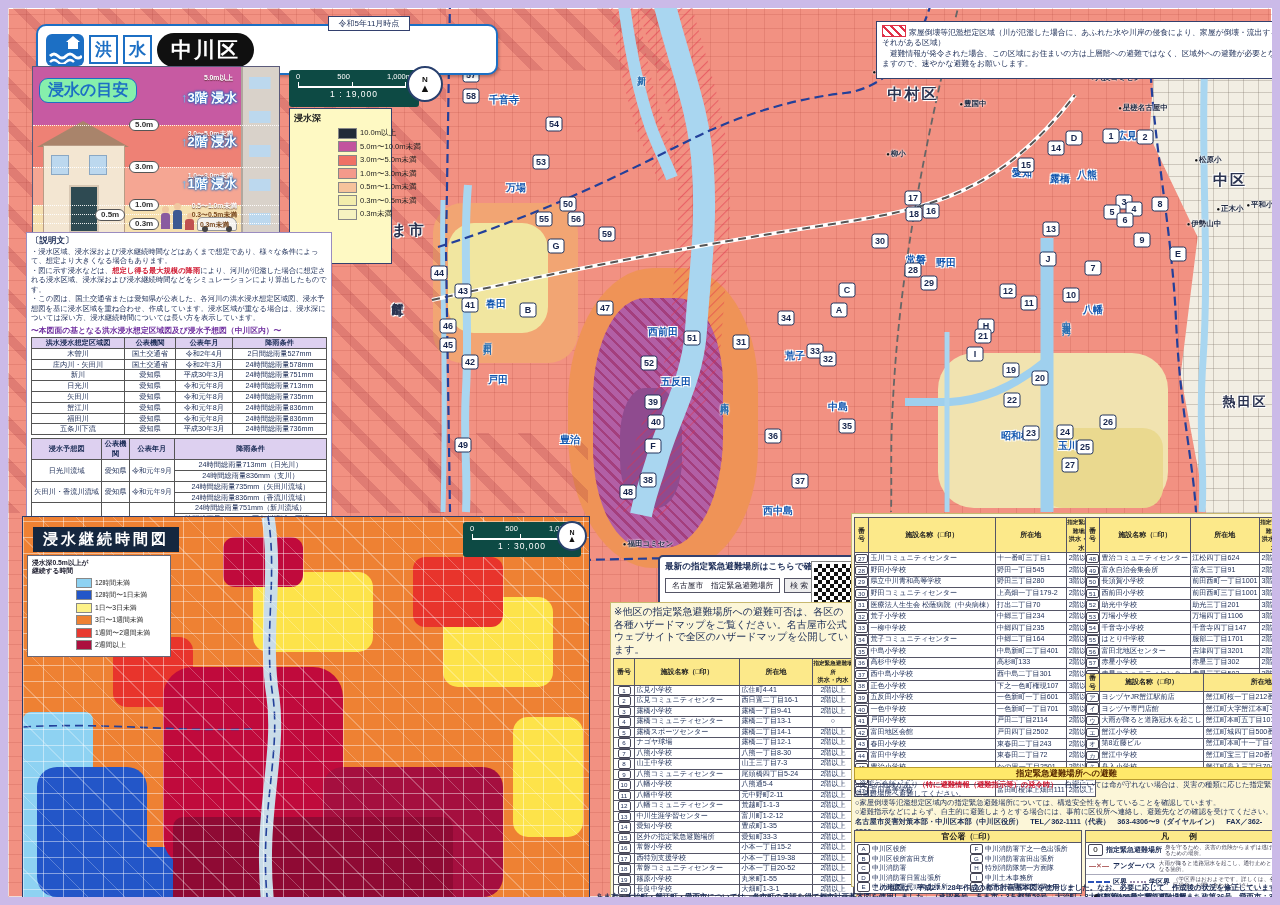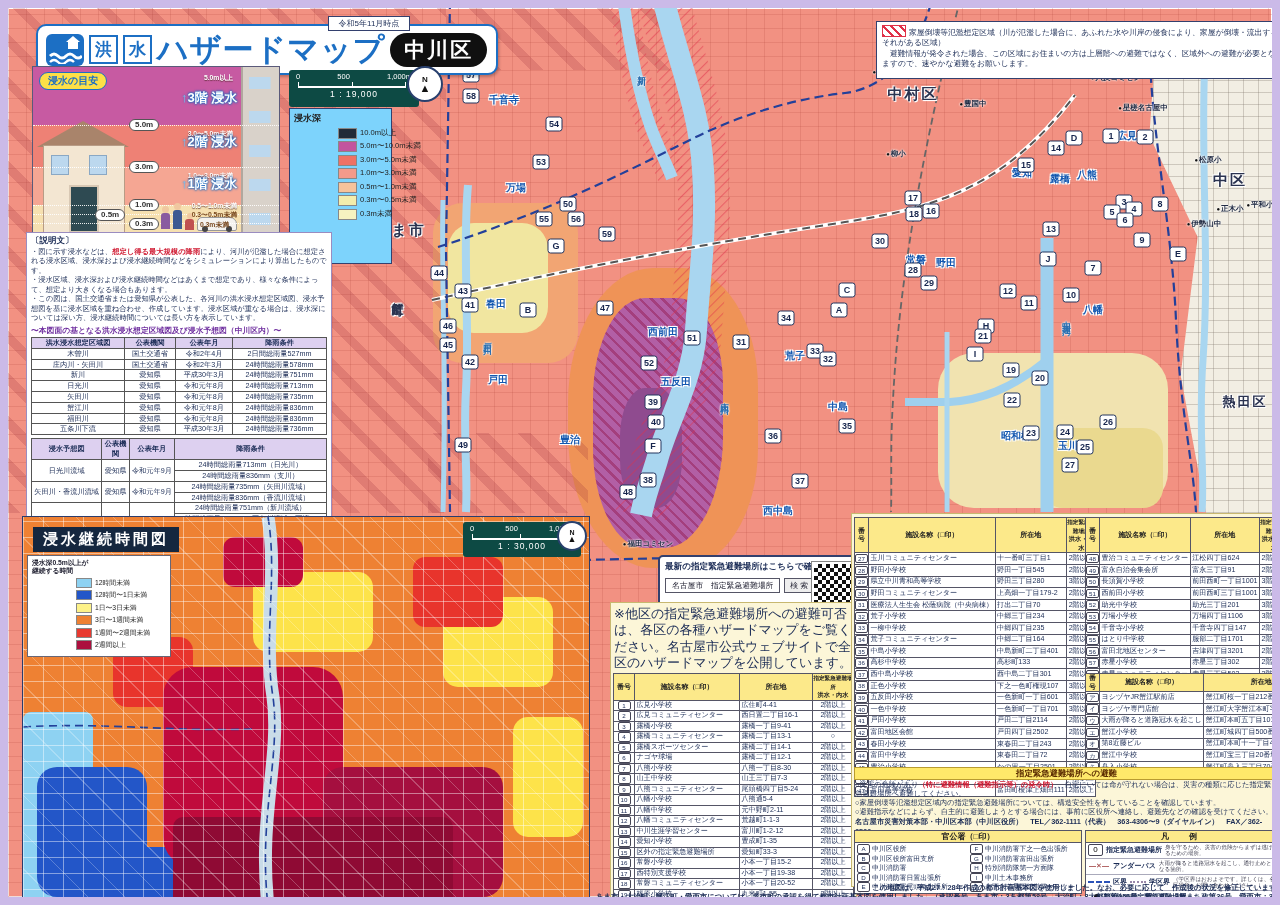--- a/index.html
+++ b/index.html
@@ -14,21 +14,21 @@
   .zone{position:absolute;pointer-events:none;}
   .mk{position:absolute;min-width:13px;height:13px;background:#fff;border:1.5px solid #23355e;border-radius:3px;color:#17264e;font-size:9px;font-weight:bold;display:flex;align-items:center;justify-content:center;padding:0 1px;transform:translate(-50%,-50%);line-height:1;z-index:30;}
   .ward{position:absolute;transform:translate(-50%,-50%);color:#2b3350;font-weight:bold;letter-spacing:2px;text-shadow:0 0 2px #fff,0 0 2px #fff,1px 1px 0 #fff,-1px -1px 0 #fff;z-index:25;white-space:nowrap;}
   .dist{position:absolute;transform:translate(-50%,-50%);color:#1458b0;font-weight:bold;font-size:10px;text-shadow:0 0 2px #fff,1px 1px 0 #fff,-1px -1px 0 #fff,1px -1px 0 #fff,-1px 1px 0 #fff;z-index:25;white-space:nowrap;}
   .rivlab{position:absolute;transform:translate(-50%,-50%);color:#2a6fb0;font-weight:bold;font-size:9px;writing-mode:vertical-rl;text-shadow:0 0 2px #fff,0 0 2px #fff;z-index:25;letter-spacing:2px;}
   .vert{writing-mode:vertical-rl;}
   .poi{position:absolute;transform:translate(-50%,-50%);color:#222c44;font-size:7.5px;font-weight:bold;text-shadow:0 0 2px #fff,0 0 2px #fff;white-space:nowrap;z-index:24;}
   .poi::before{content:"●";font-size:6px;margin-right:1px;color:#111;}
   
   .panel{position:absolute;z-index:40;}
-  .whitebox{background:#7dd3fc;border:1.5px solid #33406e;}
+  .whitebox{background:#fef9c3;border:1.5px solid #33406e;}
   table{border-collapse:collapse;}
   
   .titlebar{left:28px;top:16px;width:442px;height:47px;background:#fff;border:2px solid #1c6fc4;border-radius:10px;display:flex;align-items:center;gap:5px;padding:0 8px;box-shadow:1px 2px 3px rgba(0,0,0,.25);}
   .t-icon{width:38px;height:32px;background:#1c6fc4;border-radius:6px;position:relative;flex:0 0 auto;}
   .t-icon svg{position:absolute;inset:2px;}
   .t-box{width:25px;height:25px;border:2px solid #1c6fc4;color:#1c6fc4;font-weight:bold;font-size:17px;display:flex;align-items:center;justify-content:center;background:#fff;}
   .t-main{color:#1c6fc4;font-size:31px;font-weight:bold;letter-spacing:1px;white-space:nowrap;}
   .t-badge{background:#101010;color:#fff;font-size:21px;font-weight:bold;border-radius:18px;padding:3px 14px;white-space:nowrap;letter-spacing:2px;}
   .datebox{left:320px;top:8px;width:80px;height:13px;background:#fff;border:1px solid #33406e;color:#1a2b55;font-size:8px;display:flex;align-items:center;justify-content:center;white-space:nowrap;}
   
@@ -40,32 +40,32 @@
   .sc-nums{display:flex;justify-content:space-between;font-size:7.5px;line-height:1;}
   .ruler{height:4px;border-left:1px solid #fff;border-right:1px solid #fff;border-bottom:2px solid #fff;position:relative;margin:1px 6px 2px 2px;}
   .ruler i{position:absolute;left:50%;top:0;width:1px;height:4px;background:#fff;}
   .sc-ratio{text-align:center;font-size:8.5px;letter-spacing:1px;line-height:1.1;}
   .compass{position:absolute;width:32px;height:32px;background:#fff;border:2px solid #29406e;border-radius:50%;display:flex;flex-direction:column;align-items:center;justify-content:center;z-index:42;color:#111;}
   .compass .n{font-size:8px;font-weight:bold;line-height:1;}
   .compass .needle{font-size:11px;line-height:.8;}
   
   .dleg{left:281px;top:100px;width:93px;height:148px;padding:3px 4px;z-index:41;}
   .dleg .ti{font-size:9px;font-weight:bold;color:#222;margin-bottom:2px;}
-  .lg-row{display:flex;gap:3px;margin:2.5px 0;padding-left:44px;}
+  .lg-row{display:flex;align-items:center;gap:3px;margin:2.5px 0;padding-left:44px;}
   .lg-sw{width:17px;height:9px;border:.5px solid #888;flex:0 0 auto;}
   .lg-lb{font-size:7.6px;color:#222;white-space:nowrap;}
   
   .guide{left:24px;top:58px;width:246px;height:166px;border:1.5px solid #5a5a7a;overflow:hidden;z-index:41;background:#c75aa2;}
   .gband{position:absolute;left:0;width:100%;}
   .gpill{position:absolute;background:#fff;border:1px solid #555;border-radius:8px;font-size:8px;font-weight:bold;color:#333;padding:0 5px;line-height:10px;z-index:6;}
   .gdash{position:absolute;left:0;width:100%;border-top:1.5px dotted rgba(255,255,255,.9);z-index:5;}
   .gfloor{position:absolute;color:#fff;font-weight:bold;font-size:13px;z-index:6;text-shadow:0 0 2px #1c6fc4,0 0 2px #1c6fc4,0 0 3px #1c6fc4;white-space:nowrap;}
   .gfloor .ar{color:#7ec3f0;text-shadow:0 0 2px #1c6fc4;}
   .gsmall{position:absolute;color:#fff;font-size:6.8px;font-weight:bold;z-index:6;text-shadow:0 1px 1px rgba(80,40,40,.8);white-space:nowrap;}
-  .gtitle{position:absolute;left:6px;top:5px;background:#fde047;border:1.5px solid #1c6fc4;border-radius:9px;color:#1c6fc4;font-size:10px;font-weight:bold;padding:1px 8px;z-index:8;}
+  .gtitle{position:absolute;left:6px;top:11px;background:#86efac;border:1.5px solid #1c6fc4;border-radius:9px;color:#1c6fc4;font-size:16px;font-weight:bold;padding:1px 8px;z-index:8;}
   .ghouse{position:absolute;left:4px;bottom:0;width:92px;height:112px;z-index:3;}
   .ghouse .wall{position:absolute;left:6px;bottom:0;width:80px;height:86px;background:#f3e6d2;border:1px solid #b89c86;}
   .ghouse .roof{position:absolute;left:0;top:0;width:0;height:0;border-left:46px solid transparent;border-right:46px solid transparent;border-bottom:26px solid #a9846b;}
   .ghouse .door{position:absolute;left:32px;bottom:0;width:26px;height:44px;background:#2e4a52;border:2px solid #d8c8b4;}
   .ghouse .win{position:absolute;top:34px;width:16px;height:18px;background:#bcd8ee;border:1px solid #8aa8c4;}
   .gbldg{position:absolute;right:0;top:0;width:36px;height:166px;background:#d9d2ca;border-left:2px solid #b0a89e;z-index:3;background-image:repeating-linear-gradient(0deg,transparent 0 8px,#bcd8ee 8px 20px,transparent 20px 34px);background-size:60% 100%;background-position:6px 0;background-repeat:repeat-y;}
   .gcar{position:absolute;right:42px;bottom:2px;width:38px;height:12px;background:#f4f2ee;border-radius:5px 7px 2px 2px;border:1px solid #999;z-index:4;}
   .gcar::before,.gcar::after{content:"";position:absolute;bottom:-2px;width:6px;height:6px;border-radius:50%;background:#444;}
   .gcar::before{left:4px;} .gcar::after{right:4px;}
   .pers{position:absolute;z-index:5;width:9px;}
@@ -92,21 +92,21 @@
   
   .qrbox{left:650px;top:547px;width:190px;height:62px;background:#fff;border:2px solid #33406e;border-radius:5px;padding:4px 5px;z-index:41;}
   .qr-ti{font-size:8.6px;font-weight:bold;color:#1a2b55;white-space:nowrap;}
   .qr-row{display:flex;gap:4px;margin-top:5px;align-items:center;}
   .qr-search{border:1.5px solid #556;font-size:7.8px;color:#223;padding:1px 6px;white-space:nowrap;background:#fff;}
   .qr-btn{border:1.5px solid #556;font-size:7.8px;color:#223;padding:1px 5px;background:#eee;white-space:nowrap;cursor:pointer;}
   .qr-img{position:absolute;right:4px;top:5px;width:40px;height:40px;background:
     repeating-conic-gradient(#111 0 25%,#fff 0 50%);background-size:8px 8px;border:2px solid #fff;outline:1px solid #888;}
   
   .midpanel{left:602px;top:594px;width:241px;height:290px;background:#fcf6d8;border:1px solid #c8b870;padding:2px 2px;z-index:41;}
-  .othernote{font-size:13px;color:#1a2b55;line-height:1.25;margin:1px 1px 2px;}
+  .othernote{font-size:10px;color:#1a2b55;line-height:1.25;margin:1px 1px 2px;}
   .shel{width:100%;background:#fff;}
   .shel th{background:#fce98a;border:1px solid #556;font-size:7px;font-weight:bold;padding:0;line-height:8.6px;color:#222;}
   .shel td{border:1px solid #556;font-size:7.1px;color:#1a2b55;padding:0 1.5px;white-space:nowrap;overflow:hidden;line-height:1;}
   .shel td.no{text-align:center;padding:0;}
   .shel td.fl{text-align:center;}
   #shelM td{height:9.2px;} #shelA td,#shelB td,#shelK td{height:10.6px;}
   .numbox{display:inline-block;min-width:9px;border:1px solid #445;border-radius:2px;background:#fff;font-size:6.2px;line-height:7.5px;text-align:center;padding:0 1px;}
   .rightpanel{left:843px;top:505px;width:429px;height:372px;background:#fcf6d8;border:1px solid #c8b870;z-index:41;}
   .rp-abs{position:absolute;}
   .evac-bar{position:absolute;left:2px;top:253px;width:423px;height:11px;background:#ffe96a;border:1px solid #b89b30;color:#5a2a00;font-size:8.4px;font-weight:bold;text-align:center;line-height:11px;}
@@ -305,21 +305,20 @@
       <span class="t-icon">
         <svg viewBox="0 0 34 28">
             <path d="M2 20 Q6 16 10 20 T18 20 T26 20 T34 20" fill="none" stroke="#fff" stroke-width="3"></path>
             <path d="M2 26 Q6 22 10 26 T18 26 T26 26" fill="none" stroke="#fff" stroke-width="2.4"></path>
             <rect x="20" y="4" width="10" height="9" fill="#fff"></rect>
             <path d="M18 6 L25 0 L32 6 Z" fill="#fff"></path>
           </svg>
       </span>
       <span class="t-box">洪</span>
       <span class="t-box">水</span>
-      <span class="t-main">ハザードマップ</span>
       <span class="t-badge">中川区</span>
     </div>
     <div class="panel datebox">令和5年11月時点</div>
 
     <div class="panel warnbox">
       <div><span class="warn-sw"></span><span>家屋倒壊等氾濫想定区域（川が氾濫した場合に、あふれた水や川岸の侵食により、家屋が倒壊・流出するおそれがある区域）</span></div>
       <div style="margin-top:1px;">　<span>避難情報が発令された場合、この区域にお住まいの方は上層階への避難ではなく、区域外への避難が必要となりますので、速やかな避難をお願いします。</span></div>
     </div>
 
     <div class="panel scalebox sc-main">
@@ -416,22 +415,22 @@
       <div class="gsmall" style="right:42px;top:134px;">0.5〜1.0m未満</div>
       <div class="gpill" style="left:62px;top:142px;">0.5m</div>
       <div class="gsmall" style="right:42px;top:143px;color:#7a4a20;text-shadow:none;">0.3〜0.5m未満</div>
       <div class="gpill" style="left:96px;top:151px;">0.3m</div>
       <div class="gsmall" style="right:50px;top:153px;color:#7a4a20;text-shadow:none;">0.3m未満</div>
     </div>
 
     <div class="panel info">
       <div class="hd">〔説明文〕</div>
       <div id="expl-list">
+          <div class="expl-b">・浸水区域、浸水深および浸水継続時間などはあくまで想定であり、様々な条件によって、想定より大きくなる場合もあります。</div>
           <div class="expl-b">・図に示す浸水などは、<span class="red">想定し得る最大規模の降雨</span>により、河川が氾濫した場合に想定される浸水区域、浸水深および浸水継続時間などをシミュレーションにより算出したものです。</div>
-          <div class="expl-b">・浸水区域、浸水深および浸水継続時間などはあくまで想定であり、様々な条件によって、想定より大きくなる場合もあります。</div>
           <div class="expl-b">・この図は、国土交通省または愛知県が公表した、各河川の洪水浸水想定区域図、浸水予想図を基に浸水区域を重ね合わせ、作成しています。浸水区域が重なる場合は、浸水深については深い方、浸水継続時間については長い方を表示しています。</div>
         </div>
       <div class="srcsub">〜本図面の基となる洪水浸水想定区域図及び浸水予想図（中川区内）〜</div>
       <table class="srct" id="src1">
         <thead>
             <tr>
           <th style="width:88px;">洪水浸水想定区域図</th>
           <th style="width:46px;">公表機関</th>
           <th style="width:52px;">公表年月</th>
           <th>降雨条件</th>

